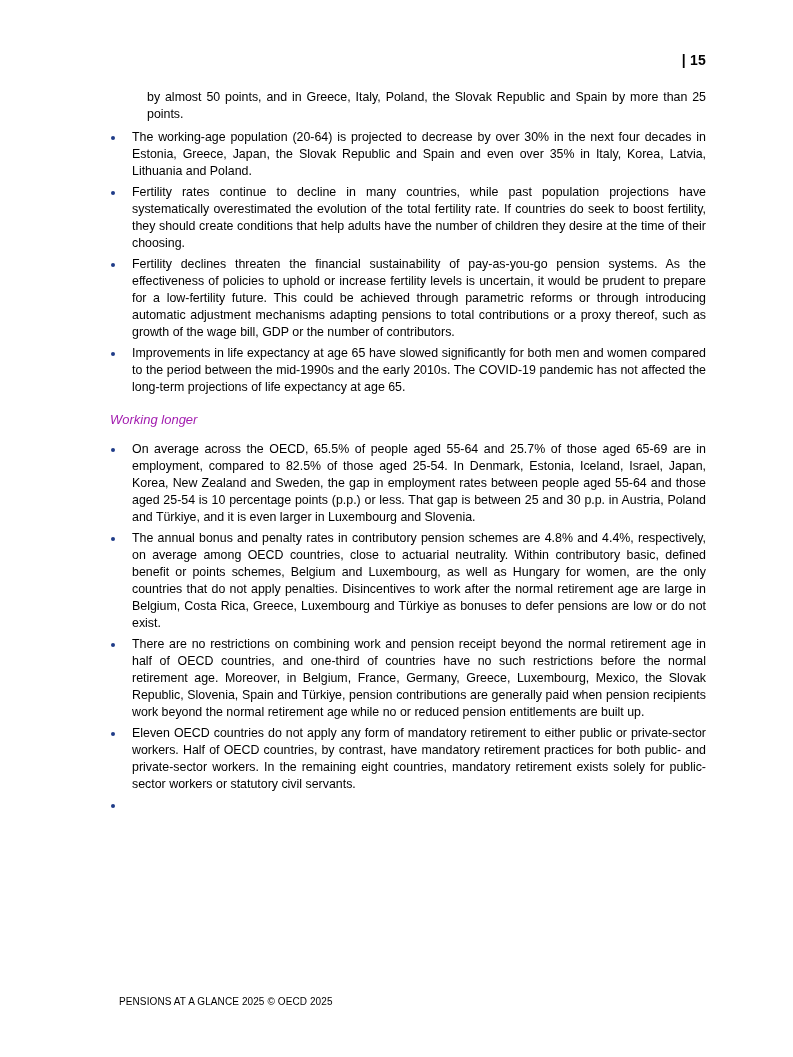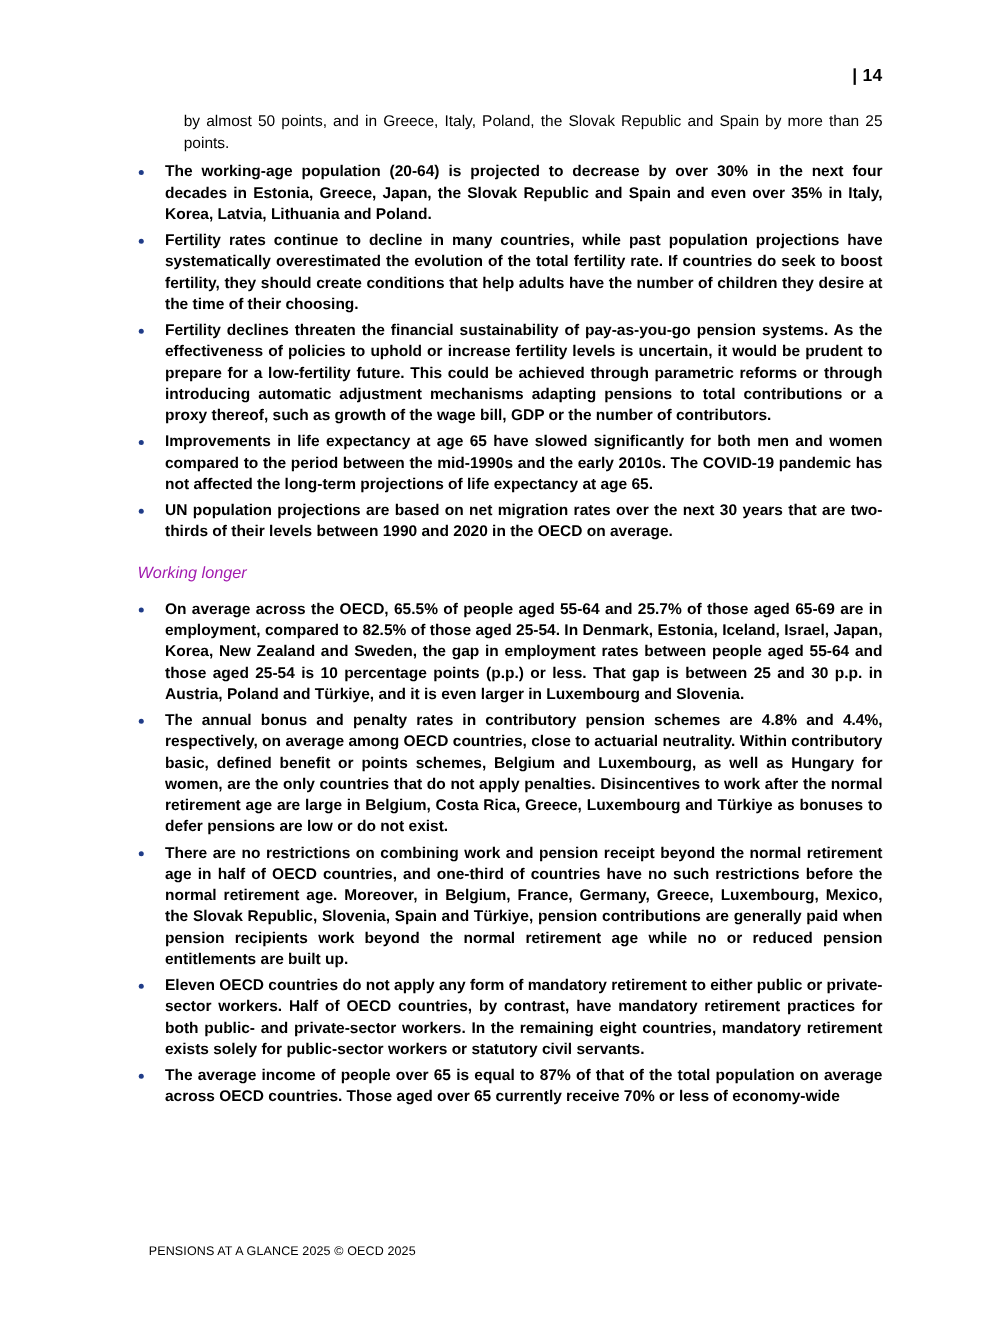--- a/index.html
+++ b/index.html
@@ -40,21 +40,20 @@
       margin: 0;
       padding: 0;
     }
     ul.bullets li {
       position: relative;
       padding-left: 22px;
       margin: 0 0 4px 0;
       font-size: 12.4px;
       line-height: 17px;
       text-align: justify;
-      font-weight: bold;
     }
     ul.bullets li .bullet-dot {
       position: absolute;
       left: 1px;
       top: 7px;
       width: 4px;
       height: 4px;
       border-radius: 50%;
       background: #1f3c88;
     }
@@ -70,43 +69,42 @@
       left: 87px;
       top: 996px;
       font-size: 10px;
       letter-spacing: 0.1px;
       padding-left: 32px;
     }
   </style>
 </head>
 <body>
 
-<div class="page-number">| 14</div>
+<div class="page-number">| 15</div>
 
 <div class="content">
 
   <p class="para-cont" style="margin-left:37px;">by almost 50 points, and in Greece, Italy, Poland, the Slovak Republic and Spain by more than 25 points.</p>
 
   <ul class="bullets">
     <li><span class="bullet-dot"></span><span>The working-age population (20-64) is projected to decrease by over 30% in the next four decades in Estonia, Greece, Japan, the Slovak Republic and Spain and even over 35% in Italy, Korea, Latvia, Lithuania and Poland.</span></li>
     <li><span class="bullet-dot"></span><span>Fertility rates continue to decline in many countries, while past population projections have systematically overestimated the evolution of the total fertility rate. If countries do seek to boost fertility, they should create conditions that help adults have the number of children they desire at the time of their choosing.</span></li>
     <li><span class="bullet-dot"></span><span>Fertility declines threaten the financial sustainability of pay-as-you-go pension systems. As the effectiveness of policies to uphold or increase fertility levels is uncertain, it would be prudent to prepare for a low-fertility future. This could be achieved through parametric reforms or through introducing automatic adjustment mechanisms adapting pensions to total contributions or a proxy thereof, such as growth of the wage bill, GDP or the number of contributors.</span></li>
     <li><span class="bullet-dot"></span><span>Improvements in life expectancy at age 65 have slowed significantly for both men and women compared to the period between the mid-1990s and the early 2010s. The COVID-19 pandemic has not affected the long-term projections of life expectancy at age 65.</span></li>
-    <li><span class="bullet-dot"></span><span>UN population projections are based on net migration rates over the next 30 years that are two-thirds of their levels between 1990 and 2020 in the OECD on average.</span></li>
   </ul>
 
   <div class="section-heading">Working longer</div>
 
   <ul class="bullets">
     <li><span class="bullet-dot"></span><span>On average across the OECD, 65.5% of people aged 55-64 and 25.7% of those aged 65-69 are in employment, compared to 82.5% of those aged 25-54. In Denmark, Estonia, Iceland, Israel, Japan, Korea, New Zealand and Sweden, the gap in employment rates between people aged 55-64 and those aged 25-54 is 10 percentage points (p.p.) or less. That gap is between 25 and 30 p.p. in Austria, Poland and Türkiye, and it is even larger in Luxembourg and Slovenia.</span></li>
     <li><span class="bullet-dot"></span><span>The annual bonus and penalty rates in contributory pension schemes are 4.8% and 4.4%, respectively, on average among OECD countries, close to actuarial neutrality. Within contributory basic, defined benefit or points schemes, Belgium and Luxembourg, as well as Hungary for women, are the only countries that do not apply penalties. Disincentives to work after the normal retirement age are large in Belgium, Costa Rica, Greece, Luxembourg and Türkiye as bonuses to defer pensions are low or do not exist.</span></li>
     <li><span class="bullet-dot"></span><span>There are no restrictions on combining work and pension receipt beyond the normal retirement age in half of OECD countries, and one-third of countries have no such restrictions before the normal retirement age. Moreover, in Belgium, France, Germany, Greece, Luxembourg, Mexico, the Slovak Republic, Slovenia, Spain and Türkiye, pension contributions are generally paid when pension recipients work beyond the normal retirement age while no or reduced pension entitlements are built up.</span></li>
     <li><span class="bullet-dot"></span><span>Eleven OECD countries do not apply any form of mandatory retirement to either public or private-sector workers. Half of OECD countries, by contrast, have mandatory retirement practices for both public- and private-sector workers. In the remaining eight countries, mandatory retirement exists solely for public-sector workers or statutory civil servants.</span></li>
   </ul>
 
 
   <ul class="bullets">
-    <li><span class="bullet-dot"></span><span>The average income of people over 65 is equal to 87% of that of the total population on average across OECD countries. Those aged over 65 currently receive 70% or less of economy-wide</span></li>
+    <li><span class="bullet-dot"></span></li>
   </ul>
 
 </div>
 
 <div class="footer">PENSIONS AT A GLANCE 2025 © OECD 2025</div>
 
 </body></html>

